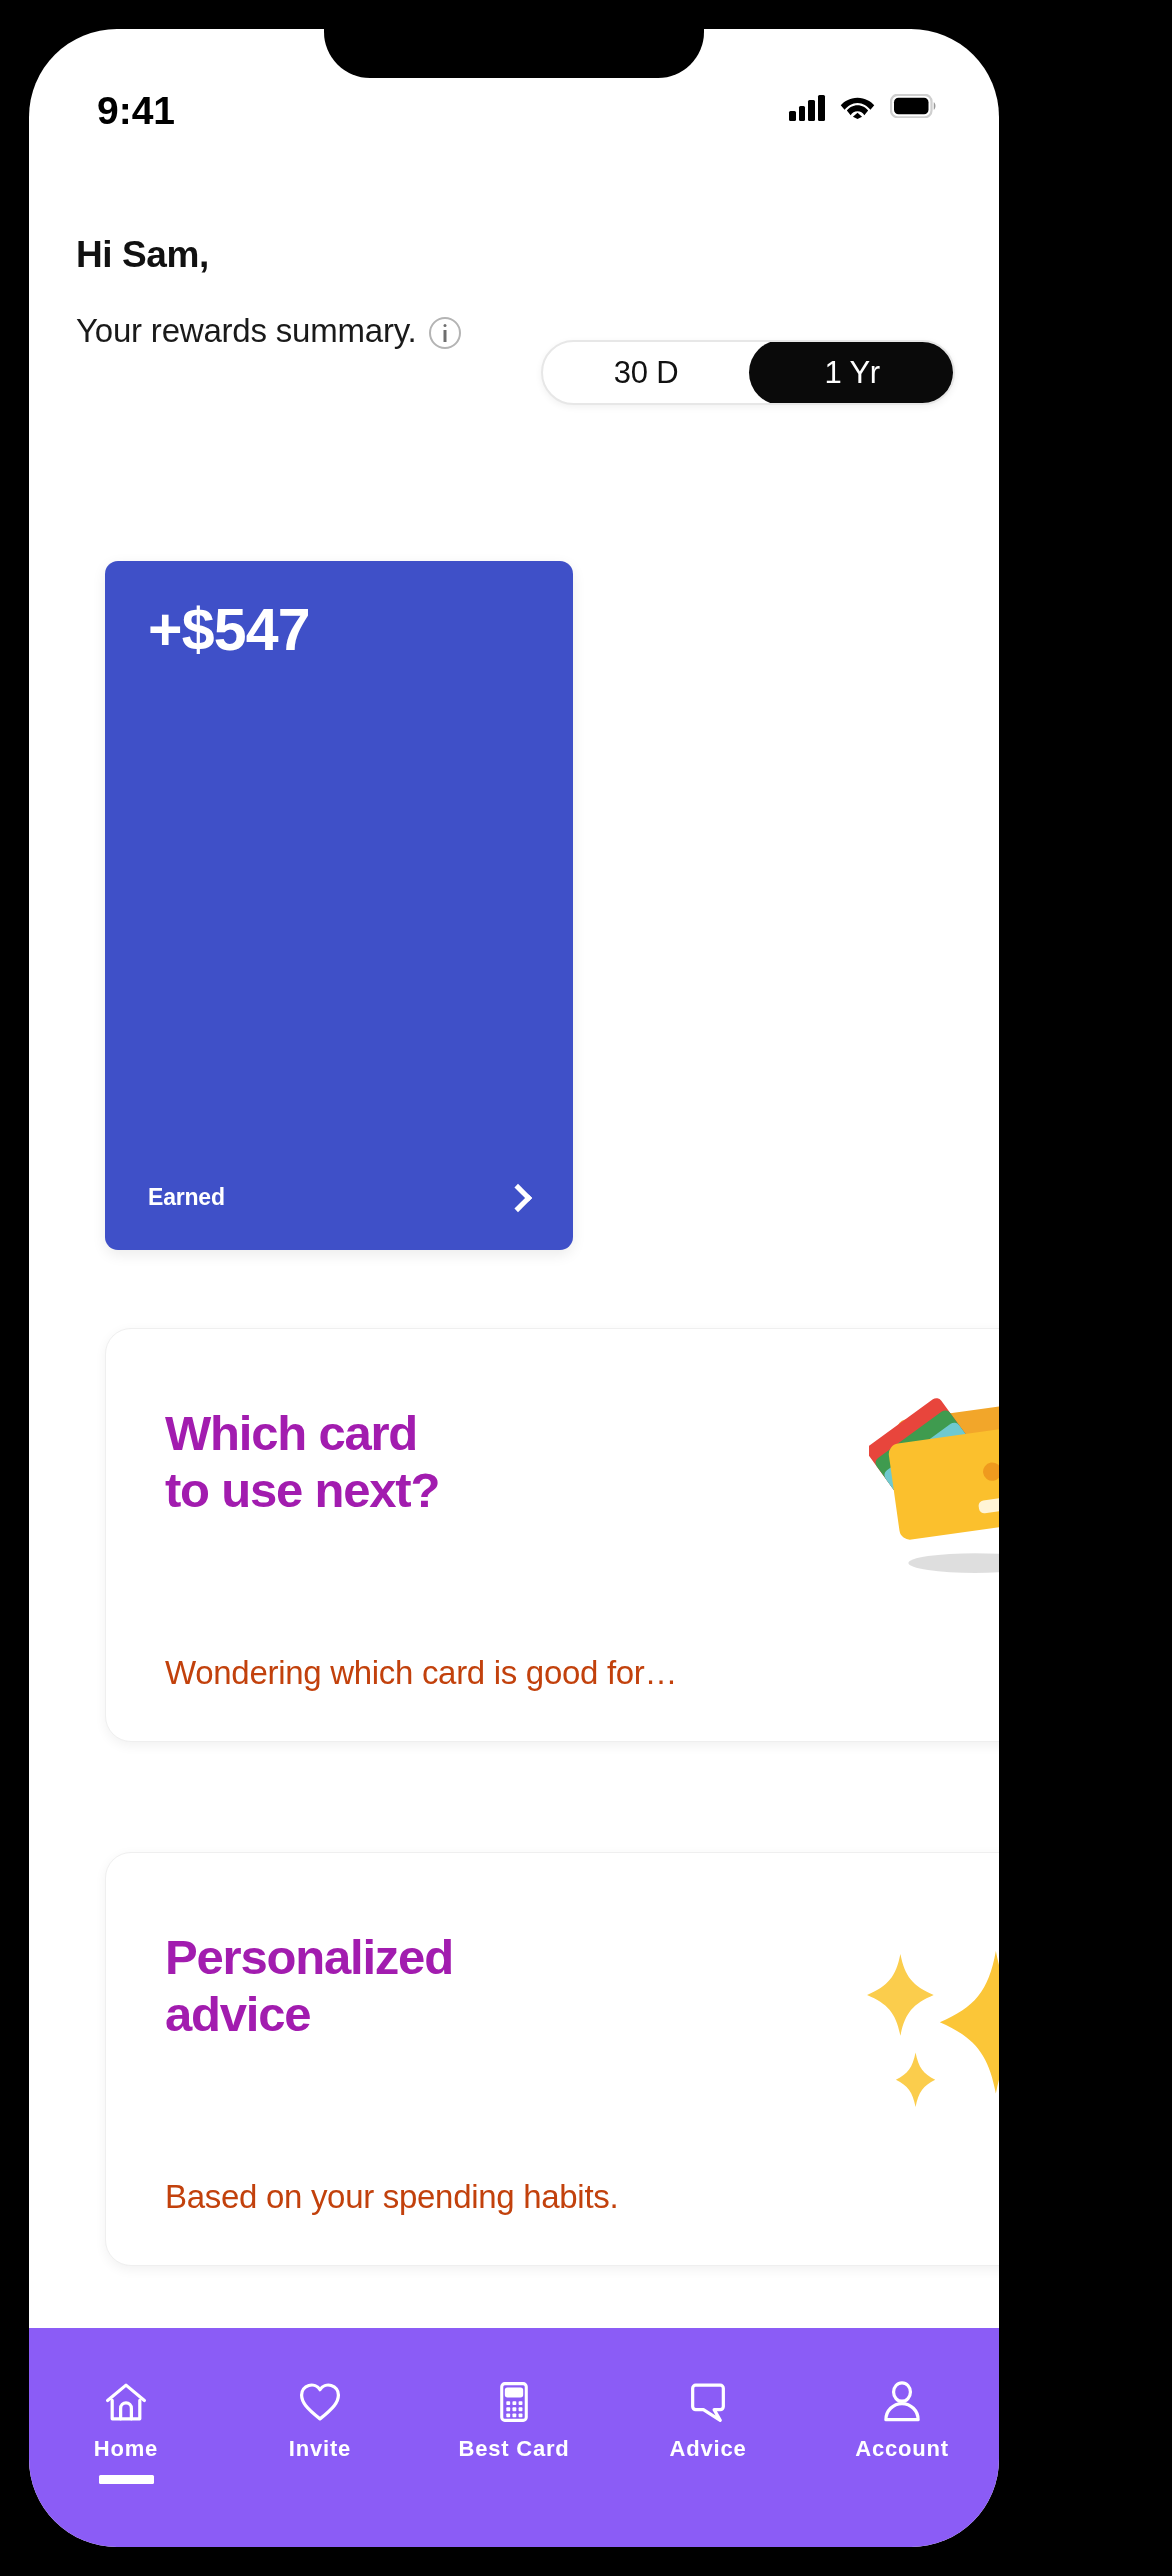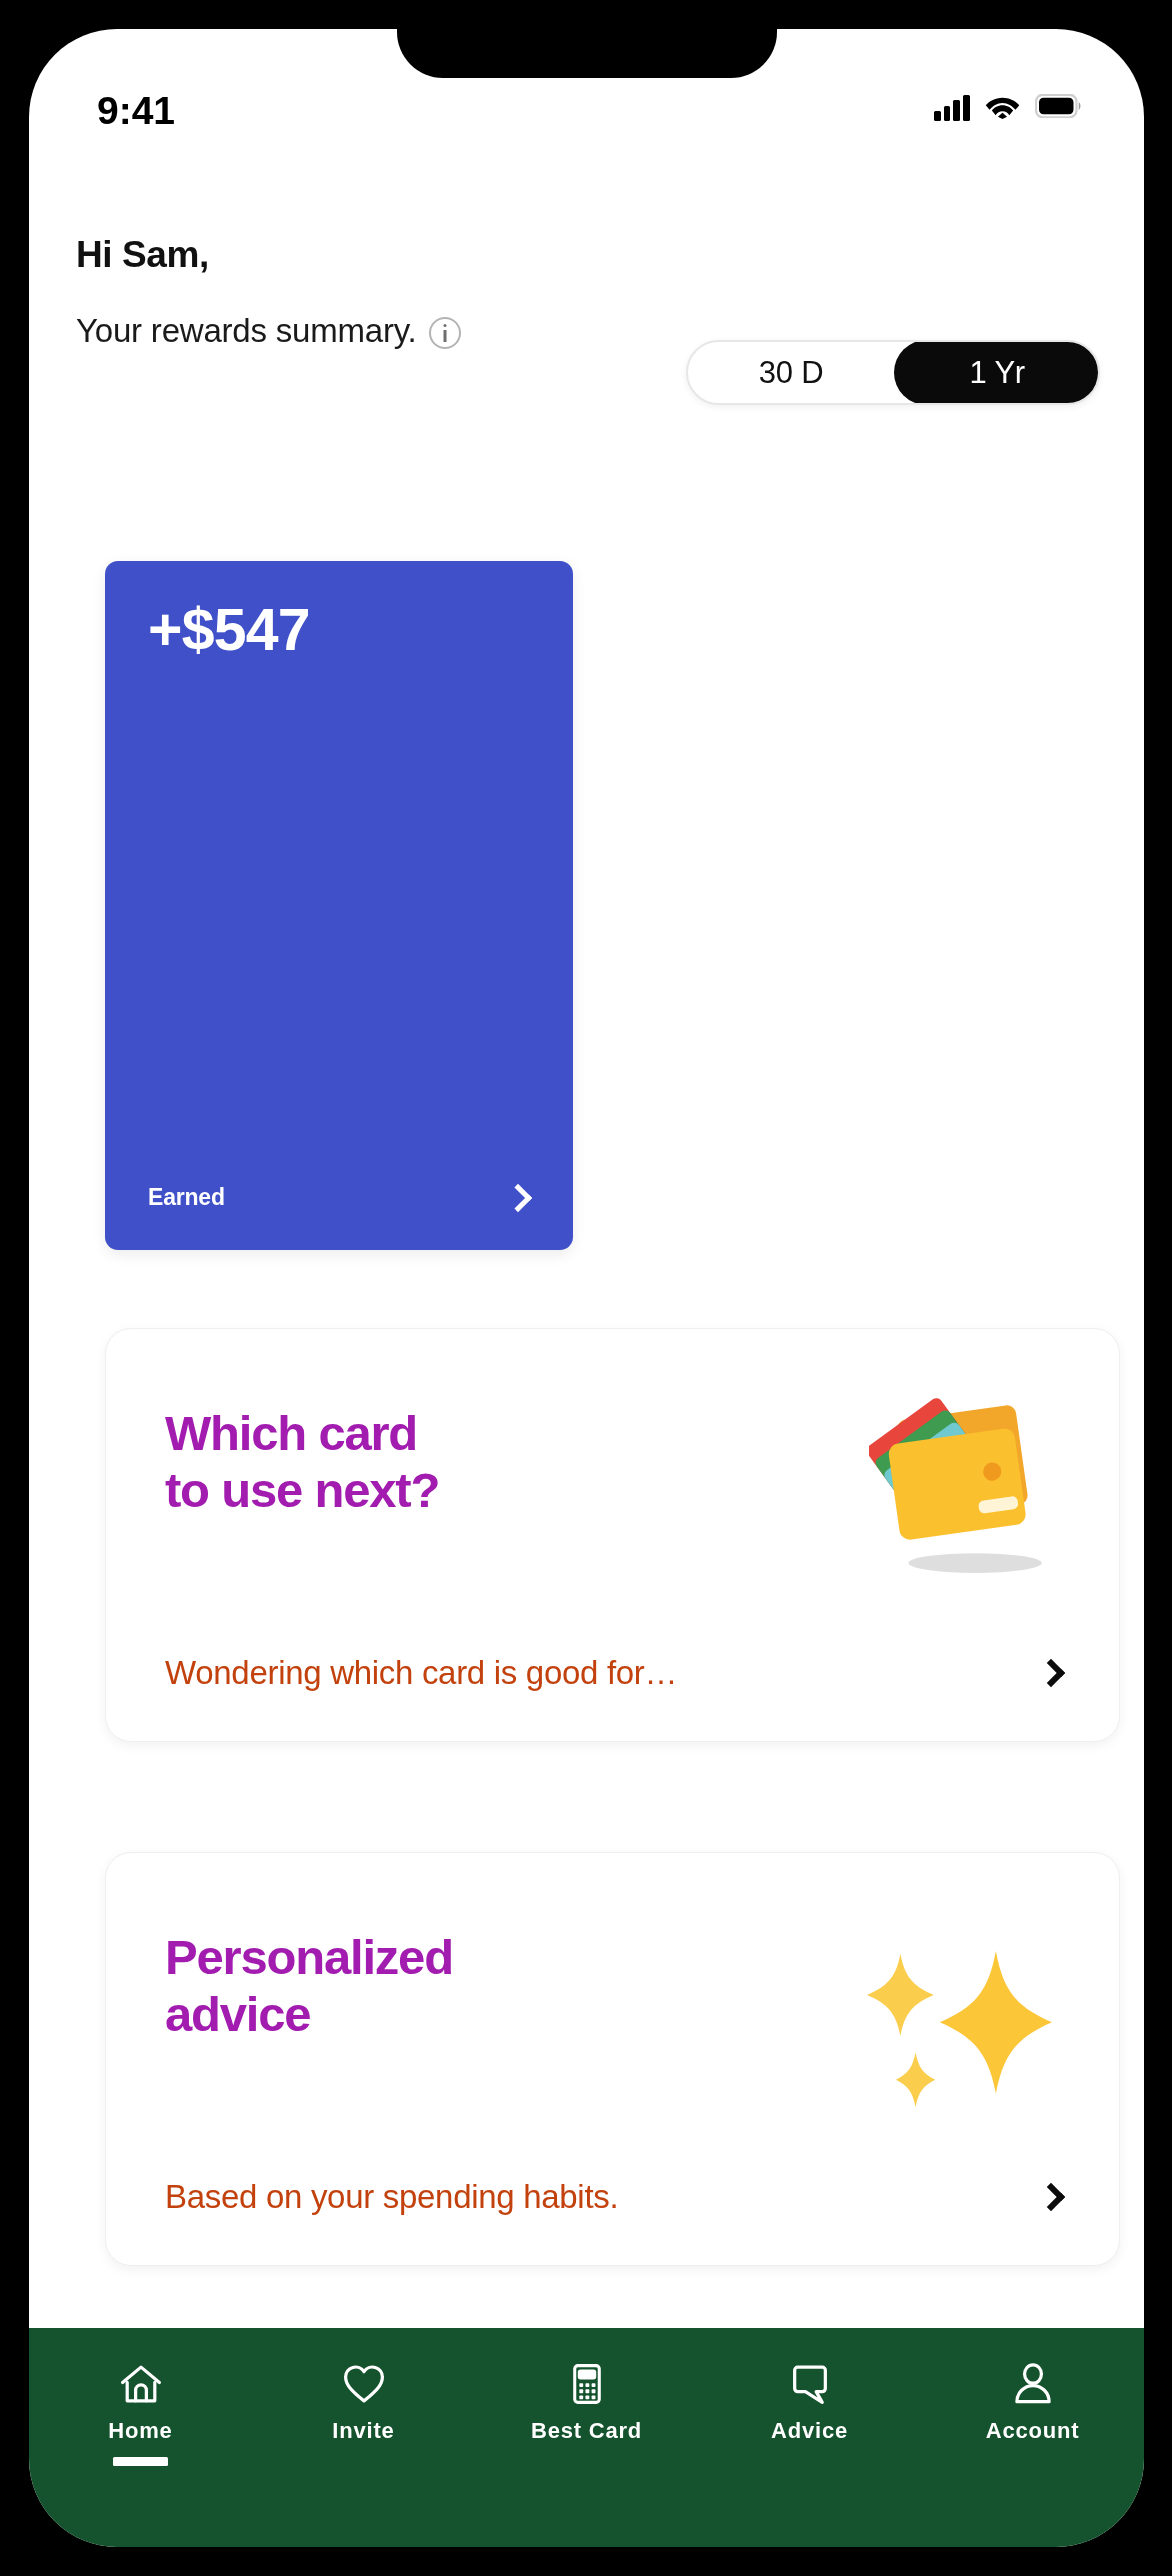--- a/index.html
+++ b/index.html
@@ -11,21 +11,21 @@
   }
   #phone {
     position: absolute;
     left: 0; top: 0;
     width: 1173px; height: 2576px;
     background: #000;
   }
   #screen {
     position: absolute;
     left: 29px; top: 29px;
-    width: 1115px; height: 2518px;
+    width: 970px; height: 2518px;
     background: #ffffff;
     border-radius: 88px;
     overflow: hidden;
   }
   #notch {
     position: absolute;
     left: 50%; top: -46px;
     transform: translateX(-50%);
     width: 380px; height: 95px;
     background: #000;
@@ -212,24 +212,24 @@
     position: absolute;
     right: 53px; top: 61px;
     width: 197px; height: 190px;
   }
 
   
   #bottom-nav {
     position: absolute;
     left: 0; bottom: 0;
     width: 100%; height: 219px;
-    background: #14532d;
+    background: #8b5cf6;
     display: flex;
     align-items: flex-start;
-    padding-top: 33px;
+    padding-top: 51px;
   }
   .nav-item {
     flex: 1;
     display: flex;
     flex-direction: column;
     align-items: center;
     gap: 10.6px;
     position: relative;
   }
   .nav-icon { width: 46px; height: 46px; display: block; }

